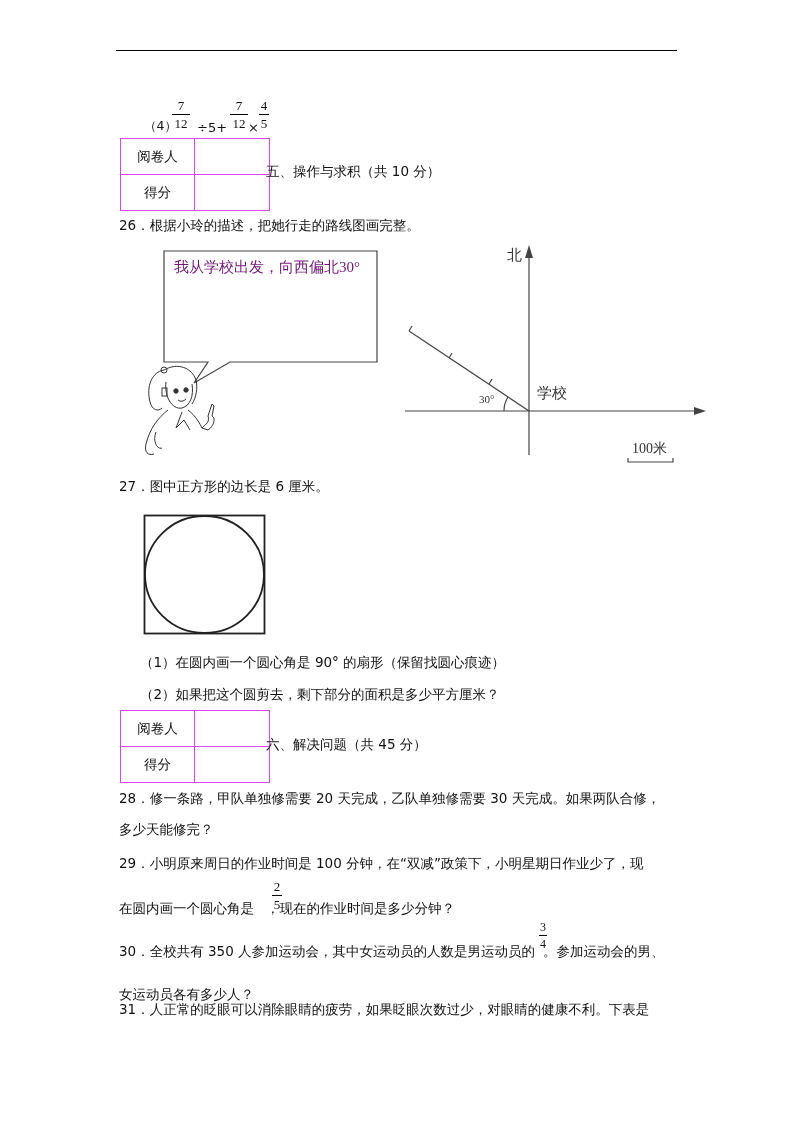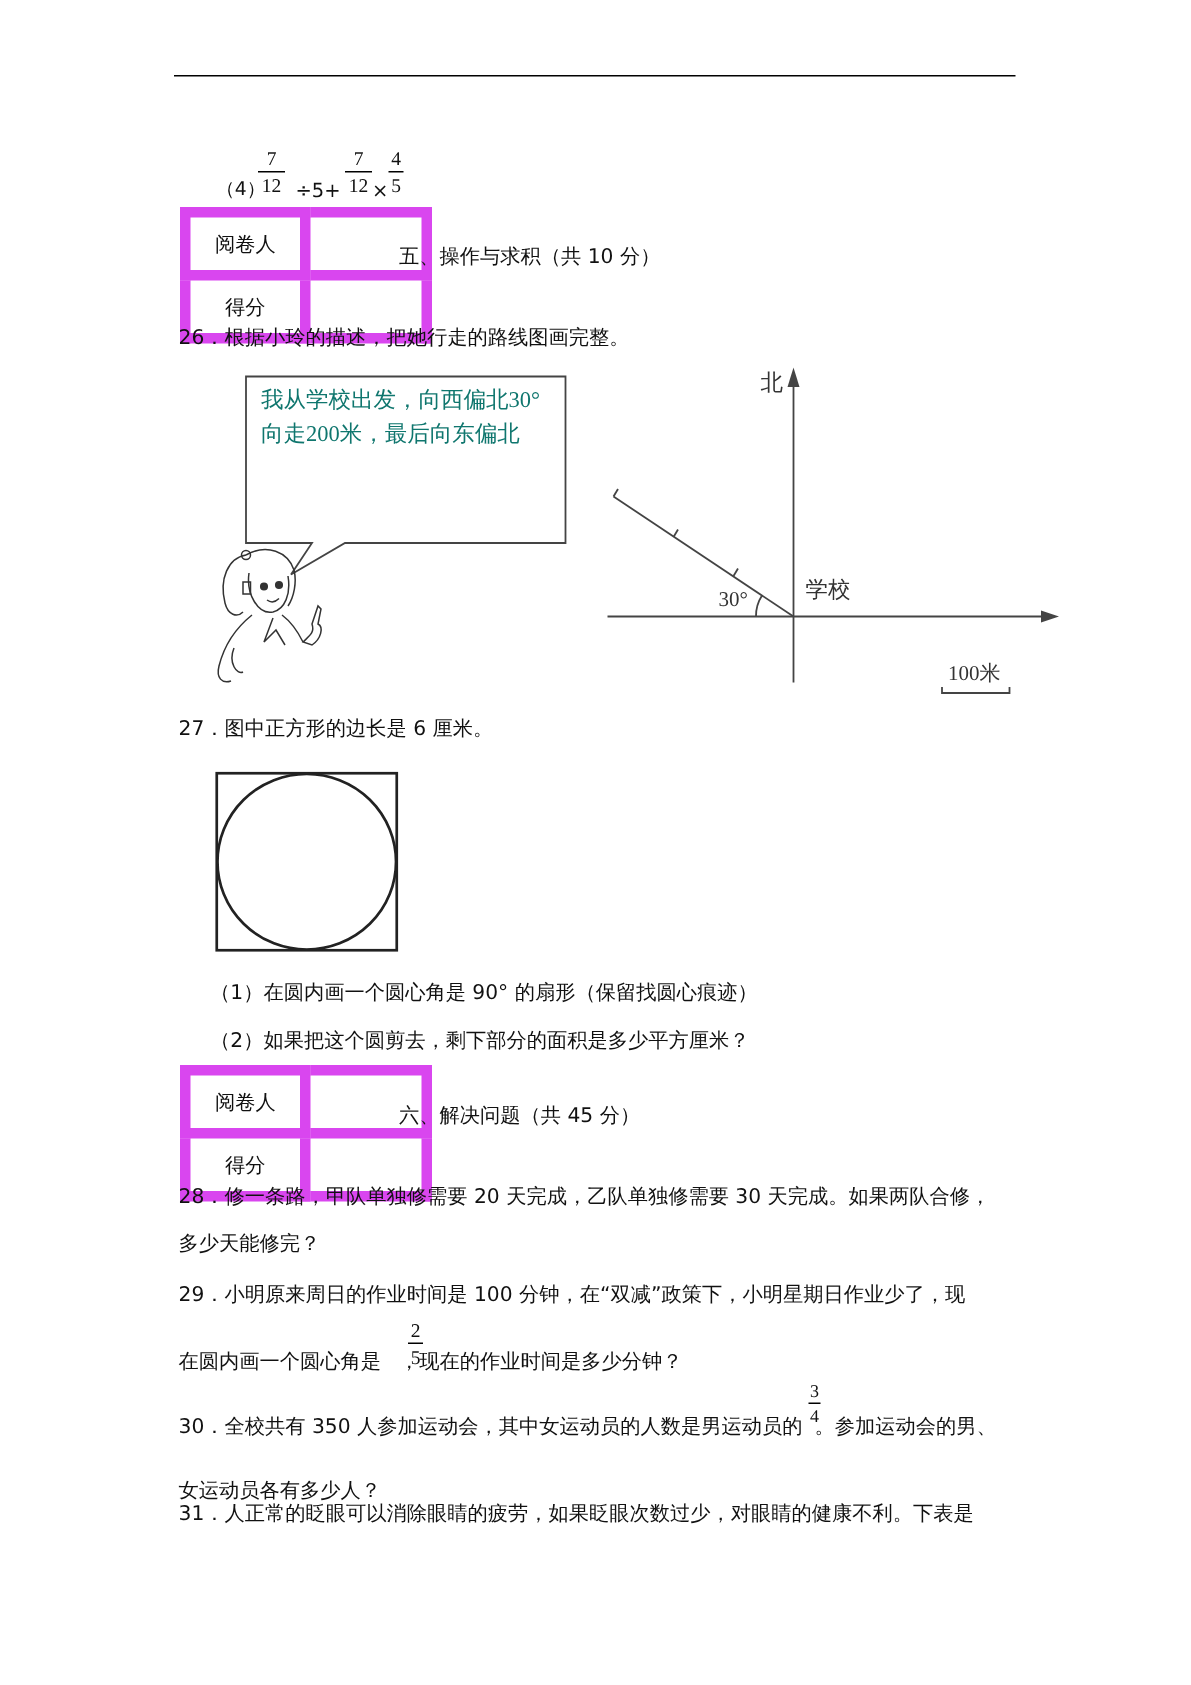--- a/index.html
+++ b/index.html
@@ -6,23 +6,23 @@
   body { width: 794px; height: 1123px; position: relative; overflow: hidden;
          font-family: "DejaVu Sans", "Liberation Sans", sans-serif; color: #111; }
   .abs { position: absolute; }
   .header-rule { left: 116px; top: 50px; width: 561px; height: 0; border-top: 1.5px solid #000; }
   .txt { font-size: 13.5px; white-space: nowrap; line-height: 1; }
   .frac { position: absolute; font-family: "Liberation Serif", "DejaVu Serif", serif; font-size: 13px; text-align: center; line-height: 1; }
   .frac .num { display: block; padding-bottom: 2px; }
   .frac .bar { display: block; border-top: 1px solid #000; }
   .frac .den { display: block; padding-top: 2px; text-align: center; }
   table.score { position: absolute; border-collapse: collapse; }
-  table.score td { border: 7px solid #d946ef; width: 73px; height: 35px; text-align: center; font-size: 13.5px; padding: 0; }
+  table.score td { border: 1px solid #d946ef; width: 73px; height: 35px; text-align: center; font-size: 13.5px; padding: 0; }
   table.score td.blank { width: 74px; }
-  .bubble-text { font-family: "Liberation Serif", "DejaVu Serif", serif; font-size: 15px; line-height: 23px; color: #0f766e; }
+  .bubble-text { font-family: "Liberation Serif", "DejaVu Serif", serif; font-size: 15px; line-height: 23px; color: #701a75; }
   .diagram-text { font-family: "Liberation Serif", "DejaVu Serif", serif; color: #333; }
 </style>
 </head>
 <body>
 
 <div class="abs header-rule"></div>
 
 <div>
   <span class="abs txt" style="left:144px; top:120px; font-size:12.5px;">（4）</span>
   <span class="frac" style="left:172px; top:99px; width:18px;">
@@ -59,21 +59,20 @@
 <div class="abs txt" style="left:266px; top:165px;">五、操作与求积（共 10 分）</div>
 
 <div class="abs txt" style="left:119px; top:219px;">26．根据小玲的描述，把她行走的路线图画完整。</div>
 
 <div>
   <svg class="abs" style="left:130px; top:248px;" width="250" height="140">
     <path d="M34 3 H247 V114 H100 L64 135 L78 114 H34 Z" fill="#fff" stroke="#444" stroke-width="1.2"></path>
   </svg>
   <div class="abs bubble-text" style="left:174px; top:256px;">
     <div>我从学校出发，向西偏北30°</div>
-    <div>向走200米，最后向东偏北</div>
   </div>
 </div>
 
 <svg class="abs" style="left:132px; top:358px;" width="100" height="100">
   <g fill="none" stroke="#333" stroke-width="1">
 
     <path d="M32 12 C20 14 14 28 18 44 C20 52 26 54 30 50"></path>
     <path d="M32 12 C46 4 60 10 64 22 C66 30 64 40 60 46"></path>
     <circle cx="32" cy="12" r="3"></circle>
 
@@ -110,21 +109,21 @@
       <path d="M104 171 A25 25 0 0 1 108 157"></path>
 
       <path d="M228 218 V222 H273 V218"></path>
     </g>
 
     <polygon points="129,5 125,18 133,18" fill="#444"></polygon>
     <polygon points="306,171 294,167 294,175" fill="#444"></polygon>
   </svg>
   <span class="abs diagram-text" style="left:507px; top:246px; font-size:15px;">北</span>
   <span class="abs diagram-text" style="left:537px; top:384px; font-size:15px;">学校</span>
-  <span class="abs diagram-text" style="left:479px; top:393px; font-size:14px;text-align:right;">30°</span>
+  <span class="abs diagram-text" style="left:479px; top:393px; font-size:11px;text-align:right;">30°</span>
   <span class="abs diagram-text" style="left:632px; top:440px; font-size:14px;">100米</span>
 </div>
 
 <div class="abs txt" style="left:119px; top:480px;">27．图中正方形的边长是 6 厘米。</div>
 <svg class="abs" style="left:143px; top:514px;" width="124" height="122">
   <rect x="1.5" y="1.5" width="120" height="118" fill="#fff" stroke="#222" stroke-width="1.8"></rect>
   <ellipse cx="61.5" cy="60.5" rx="59.5" ry="58.5" fill="none" stroke="#222" stroke-width="1.8"></ellipse>
 </svg>
 <div class="abs txt" style="left:140px; top:656px;">（1）在圆内画一个圆心角是 90° 的扇形（保留找圆心痕迹）</div>
 <div class="abs txt" style="left:140px; top:688px;">（2）如果把这个圆剪去，剩下部分的面积是多少平方厘米？</div>

